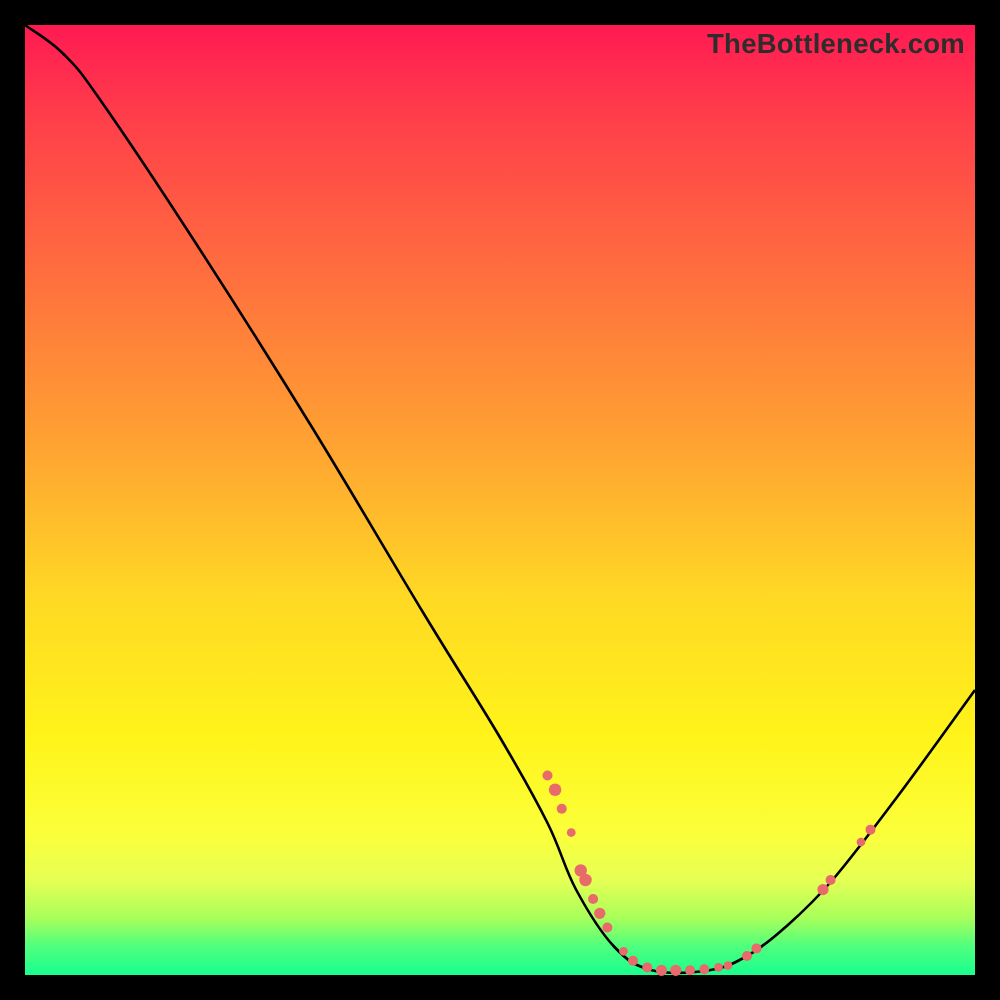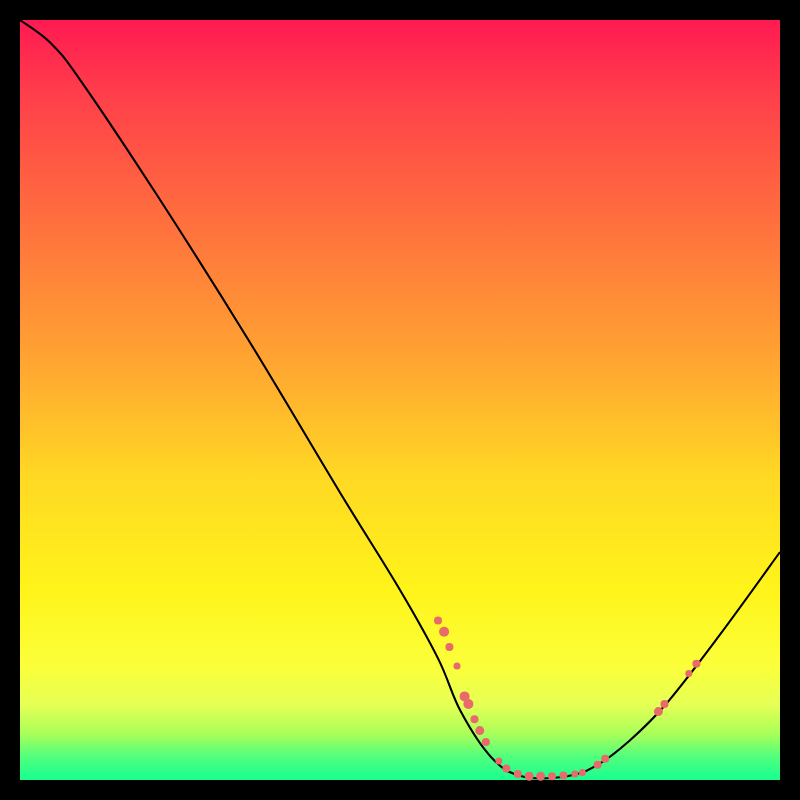--- a/index.html
+++ b/index.html
@@ -55,20 +55,21 @@
   }
   .pt {
     fill: #e86a6a;
     stroke: none;
   }
 </style>
 </head>
 <body>
 
 <div class="frame">
+  <div class="watermark">TheBottleneck.com</div>
   <svg class="curve" viewBox="0 0 760 760">
     <path id="curvePath" class="curve-path" d="M 0.00 0.00 C 5.47 4.10, 19.46 11.86, 30.40 22.80 C 41.34 33.74, 41.65 33.44, 60.80 60.80 C 79.95 88.16, 106.70 128.29, 136.80 174.80 C 166.90 221.31, 195.17 265.85, 228.00 319.20 C 260.83 372.55, 291.84 426.06, 319.20 471.20 C 346.56 516.34, 362.22 539.90, 380.00 570.00 C 397.78 600.10, 407.06 616.51, 418.00 638.40 C 428.94 660.29, 431.22 673.82, 440.80 691.60 C 450.38 709.38, 460.26 725.57, 471.20 737.20 C 482.14 748.83, 487.92 752.78, 501.60 756.20 C 515.28 759.62, 533.52 758.25, 547.20 756.20 C 560.88 754.15, 566.66 750.96, 577.60 744.80 C 588.54 738.64, 595.69 732.94, 608.00 722.00 C 620.31 711.06, 629.58 703.15, 646.00 684.00 C 662.42 664.85, 678.68 642.96, 699.20 615.60 C 719.72 588.24, 749.06 547.05, 760.00 532.00"></path>
     <g id="pointsGroup">
         <circle cx="418.00" cy="600.40" r="4" class="pt"></circle>
         <circle cx="424.08" cy="611.80" r="5" class="pt"></circle>
         <circle cx="429.40" cy="627.00" r="4" class="pt"></circle>
         <circle cx="437.00" cy="646.00" r="3.5" class="pt"></circle>
         <circle cx="444.60" cy="676.40" r="5" class="pt"></circle>
         <circle cx="448.40" cy="684.00" r="5" class="pt"></circle>
         <circle cx="454.48" cy="699.20" r="4" class="pt"></circle>

